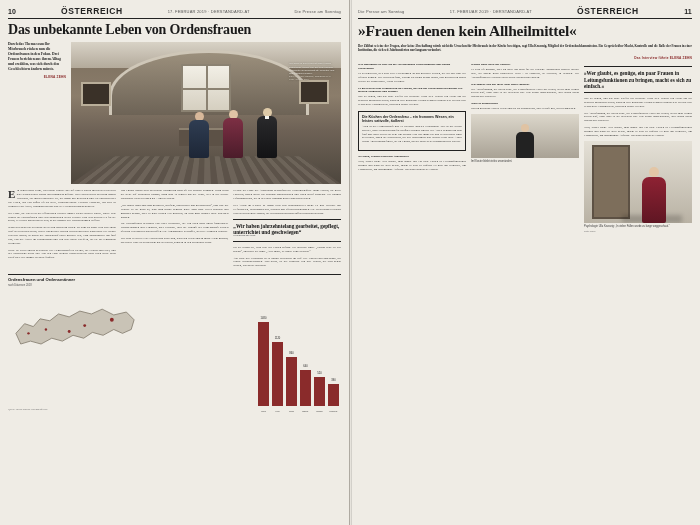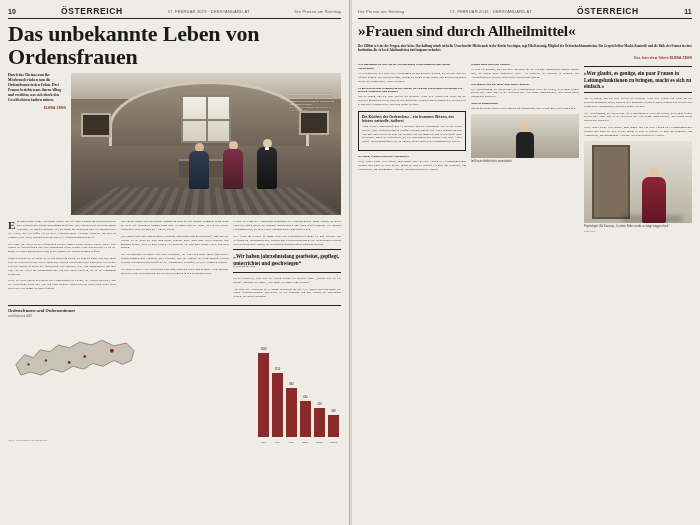--- a/index.html
+++ b/index.html
@@ -33,21 +33,21 @@
     display:flex;align-items:center;justify-content:space-between;
     font-size:5px;letter-spacing:.2px;color:#222;
     border-bottom:1.2px solid #222;padding-bottom:2px;margin-bottom:4px;
   }
   .runhead .folio{font-family:"Liberation Sans",sans-serif;font-size:7px;font-weight:700;}
   .runhead .section{font-family:"Liberation Sans",sans-serif;font-size:8.5px;font-weight:700;letter-spacing:.6px;}
   .runhead .meta{font-family:"Liberation Sans",sans-serif;font-size:4px;color:#555;letter-spacing:.2px;}
 
   
   h1.head{
-    font-size:22px;line-height:1.03;font-weight:700;margin:2px 0 5px 0;
+    font-size:14px;line-height:1.03;font-weight:700;margin:2px 0 5px 0;
     letter-spacing:-.2px;
   }
   h1.head.right{font-size:15.5px;}
 
   
   .cols{display:flex;gap:5px;}
   .col{flex:1;}
   p.body{
     font-size:2.9px;line-height:1.33;text-align:justify;margin:0 0 3px 0;
     hyphens:auto;color:#2b2b2b;
@@ -327,21 +327,21 @@
 
   <div class="page right">
 
     <div class="runhead r">
       <span class="meta">Die Presse am Sonntag</span>
       <span class="meta">17. FEBRUAR 2019 · DERSTANDARD.AT</span>
       <span class="section">ÖSTERREICH</span>
       <span class="folio">11</span>
     </div>
 
-    <h1 class="head right">»Frauen sind durch Allheilmittel«</h1>
+    <h1 class="head right">»Frauen denen kein Allheilmittel«</h1>
 
     <p class="interview-intro">Der Zölibat sei eine der Fragen, aber keine Abschaffung würde nicht die Ursachen für Missbrauch in der Kirche beseitigen, sagt Ulla Krassnig, Mitglied der Ordenshochkommission. Ein Gespräch über Macht, Kontrolle und die Rolle der Frauen in einer Institution, die sich seit Jahrhunderten nur langsam verändert.</p>
     <p class="byline">Das Interview führte ELENA ZEHN</p>
 
     <div class="cols">
 
       <div class="col">
         <p class="qa-q">Wie empfinden Sie sich von der verschiedenen Fallabschnitten zum Thema Missbrauch?</p>
         <p class="body">Es ist schwierig, weil sehr viele Erwartungen an uns gerichtet werden, die wir nur zum Teil erfüllen können. Wir werden gefragt, warum wir nichts gesagt haben, und gleichzeitig hatten wir nie die Möglichkeit, etwas zu sagen.</p>
         <p class="qa-q">Es gibt bereits eine Kommission im Vatikan, die sich mit Missbrauch beschäftigt. Die meisten Mitglieder sind Männer.</p>

